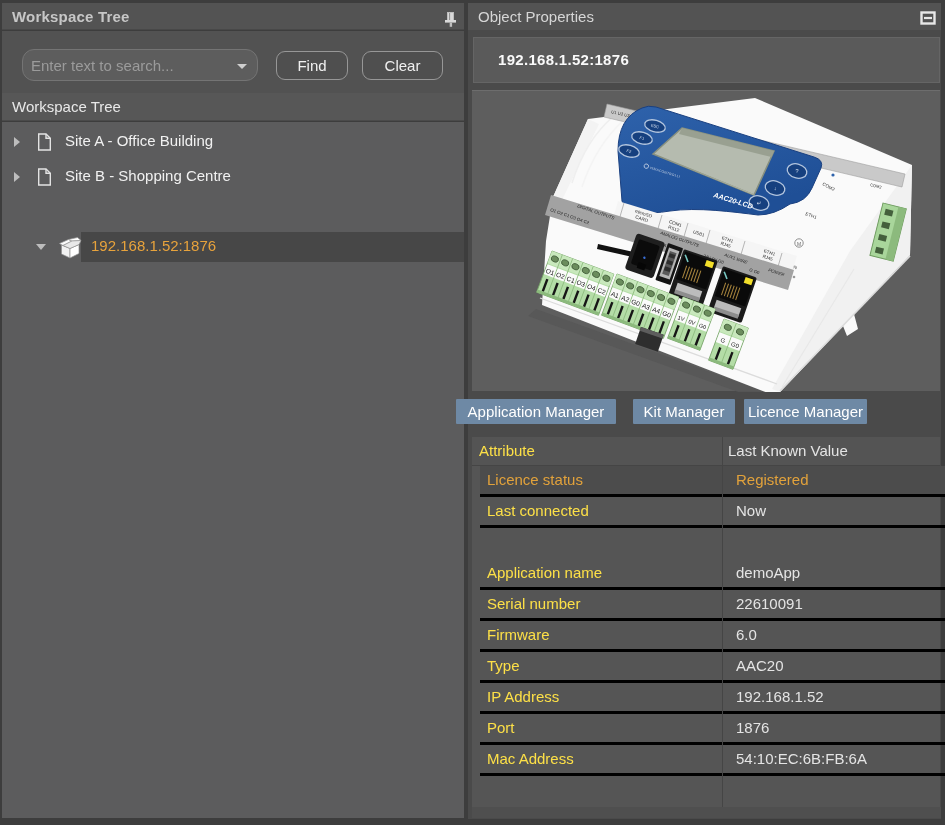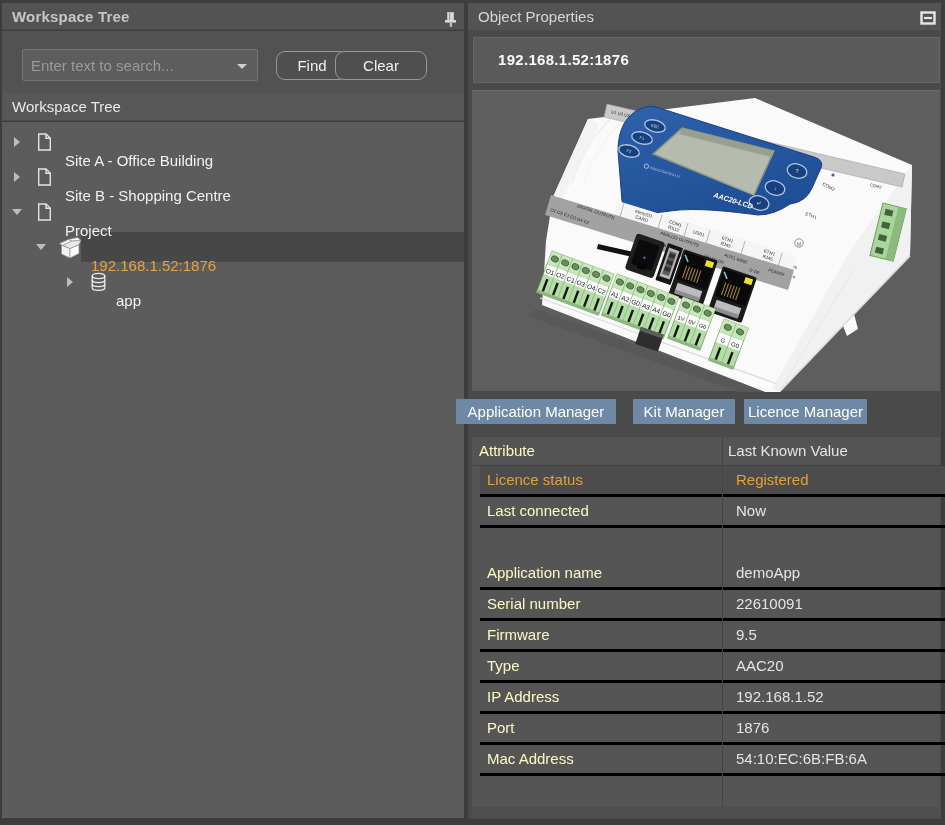--- a/index.html
+++ b/index.html
@@ -7,35 +7,35 @@
     font-family:"Liberation Sans", sans-serif; }
   .abs { position:absolute; }
   body { position:relative; }
 
   
   #lp-title { left:2px; top:3px; width:462px; height:27px; background:#535353;
     border-bottom:1px solid #484848; }
   #lp-title b { position:absolute; left:10px; top:5px; font-size:15px; color:#c7c7c7; letter-spacing:0.2px; }
   #lp-toolbar { left:2px; top:31px; width:462px; height:62px; background:#525252; }
   #combo { left:20px; top:18px; width:236px; height:32px; background:#5d5d5d;
-    border:1px solid #747474; border-radius:2px; }
+    border:1px solid #747474; border-radius:12px; }
   #combo span { position:absolute; left:8px; top:7px; font-size:15px; color:#9b9b9b; }
   #combo .arr { position:absolute; right:10px; top:14px; width:0; height:0;
     border-left:5px solid transparent; border-right:5px solid transparent; border-top:5px solid #cfcfcf; }
   .btn { position:absolute; top:20px; height:29px; background:#4f4f4f; border:1px solid #979797;
     border-radius:9px; color:#f0f0f0; font-size:15px; text-align:center; line-height:27px; }
   #btn-find { left:274px; width:72px; }
-  #btn-clear { left:333px; width:92px; }
+  #btn-clear { left:360px; width:81px; }
   #lp-treehead { left:2px; top:93px; width:462px; height:28px; background:#575757;
     border-bottom:1px solid #4a4a4a; }
   #lp-treehead span { position:absolute; left:10px; top:5px; font-size:15px; color:#e8e8e8; }
   #lp-tree { left:2px; top:122px; width:462px; height:696px; background:#5c5c5d; }
 
   .trow { position:absolute; left:0; width:462px; height:30px; }
-  .trow .txt { position:absolute; top:5px; font-size:15px; color:#f1f1f1;margin-top:20px; }
+  .trow .txt { position:absolute; top:5px; font-size:15px; color:#f1f1f1; }
   .sel { position:absolute; left:79px; top:110px; width:383px; height:30px; background:#474747; }
   .caret-r { position:absolute; width:0; height:0;
     border-top:5px solid transparent; border-bottom:5px solid transparent; border-left:6px solid #bdbdbd; }
   .caret-d { position:absolute; width:0; height:0;
     border-left:5px solid transparent; border-right:5px solid transparent; border-top:6px solid #bdbdbd; }
 
   
   #rp-bg { left:468px; top:3px; width:473px; height:816px; background:#4a4a4a; }
   #rp-title { left:468px; top:3px; width:473px; height:27px; background:#535353; }
   #rp-title span { position:absolute; left:10px; top:5px; font-size:15px; color:#d6d6d6; }
@@ -46,21 +46,21 @@
   .bbtn { position:absolute; top:399px; height:25px; background:#6e89a5; color:#ffffff;
     font-size:15px; text-align:center; line-height:25px; border-radius:1px; }
   #bb1 { left:456px; width:160px; }
   #bb2 { left:633px; width:102px; }
   #bb3 { left:744px; width:123px; }
 
   #tbl { left:472px; top:437px; width:468px; height:370px; background:#555555; }
   .trh { position:absolute; left:0; width:468px; height:29px; background:#545454; border-bottom:1px solid #454545; }
   .tr { position:absolute; left:8px; width:468px; height:31px; border-bottom:3px solid #000000; }
   .tr.orange { background:#4c4c4c; }
-  .tr .c1, .trh .c1 { position:absolute; left:7px; top:5px; font-size:15px; color:#fef9c3; }
+  .tr .c1, .trh .c1 { position:absolute; left:7px; top:5px; font-size:15px; color:#fde047; }
   .tr .c2, .trh .c2 { position:absolute; left:256px; top:5px; font-size:15px; color:#e4e4e4; }
   .tr.orange .c1, .tr.orange .c2 { color:#e2a23b; }
   #coldiv { left:722px; top:437px; width:1px; height:370px; background:#454545; }
   #belowtbl { left:472px; top:807px; width:469px; height:11px; background:#4f4f4f; }
 </style>
 </head>
 <body>
 
   <div class="abs" id="lp-title">
     <b>Workspace Tree</b>
@@ -92,54 +92,32 @@
       </svg>
       <span class="txt" style="left:63px">Site A - Office Building</span>
     </div>
     <div class="trow" style="top:40px">
       <div class="caret-r" style="left:12px;top:10px"></div>
       <svg class="abs" style="left:35px;top:6px" width="15" height="18" viewBox="0 0 15 18">
         <path d="M1.7 1 H9 L13.3 5.3 V17 H1.7 Z" fill="none" stroke="#e3e3e3" stroke-width="1.4"></path>
         <path d="M9 1 V5.3 H13.3" fill="none" stroke="#e3e3e3" stroke-width="1.4"></path>
       </svg>
       <span class="txt" style="left:63px">Site B - Shopping Centre</span>
-    </div>
-    <div class="trow" style="top:75px">
-      <div class="caret-d" style="left:10px;top:12px"></div>
-      <svg class="abs" style="left:35px;top:6px" width="15" height="18" viewBox="0 0 15 18">
-        <path d="M1.7 1 H9 L13.3 5.3 V17 H1.7 Z" fill="none" stroke="#e3e3e3" stroke-width="1.4"></path>
-        <path d="M9 1 V5.3 H13.3" fill="none" stroke="#e3e3e3" stroke-width="1.4"></path>
-      </svg>
-      <span class="txt" style="left:63px">Project</span>
     </div>
     <div class="trow" style="top:110px">
       <div class="caret-d" style="left:34px;top:12px"></div>
       <svg class="abs" style="left:56px;top:3px" width="25" height="24" viewBox="0 0 25 24">
         <polygon points="3.5,10 12,13.5 12,23 3.5,19" fill="#f2f2f2" stroke="#8f8f8f" stroke-width="0.7"></polygon>
         <polygon points="12,13.5 21,9.5 21,18.5 12,23" fill="#ffffff" stroke="#8f8f8f" stroke-width="0.7"></polygon>
         <polygon points="3.5,10 12,13.5 21,9.5 12,6.5" fill="#60605f"></polygon>
         <polygon points="1.5,8.5 10.5,4.5 14,6 5,10.5" fill="#fbfbfb" stroke="#9a9a9a" stroke-width="0.7"></polygon>
         <polygon points="10.5,4.5 19.5,2.5 23,5.5 14,6" fill="#ffffff" stroke="#9a9a9a" stroke-width="0.7"></polygon>
         <polygon points="14,6 23,5.5 21,9.5 12,13.5 5,10.5" fill="#e9e9e9" stroke="#9a9a9a" stroke-width="0.7"></polygon>
       </svg>
       <span class="txt" style="left:89px;color:#e8a33c">192.168.1.52:1876</span>
-    </div>
-    <div class="trow" style="top:145px">
-      <div class="caret-r" style="left:65px;top:10px"></div>
-      <svg class="abs" style="left:88px;top:5px" width="17" height="20" viewBox="0 0 17 20">
-        <g fill="none" stroke="#ececec" stroke-width="1.3">
-          <ellipse cx="8.5" cy="4" rx="6.3" ry="2.6"></ellipse>
-          <path d="M2.2 4 V15.8"></path>
-          <path d="M14.8 4 V15.8"></path>
-          <path d="M2.2 8 a6.3 2.6 0 0 0 12.6 0"></path>
-          <path d="M2.2 12 a6.3 2.6 0 0 0 12.6 0"></path>
-          <path d="M2.2 15.8 a6.3 2.6 0 0 0 12.6 0"></path>
-        </g>
-      </svg>
-      <span class="txt" style="left:114px">app</span>
     </div>
   </div>
 
   <div class="abs" id="rp-bg"></div>
   <div class="abs" id="rp-title">
     <span>Object Properties</span>
     <svg class="abs" style="left:452px;top:8px" width="16" height="14" viewBox="0 0 16 14">
       <rect x="1.5" y="1.5" width="13" height="11" fill="none" stroke="#e8e8e8" stroke-width="2.4"></rect>
       <line x1="4" y1="7" x2="12" y2="7" stroke="#e8e8e8" stroke-width="2.2"></line>
     </svg>
@@ -496,21 +474,21 @@
     <div class="tr" style="top:122px">
       <span class="c1">Application name</span>
       <span class="c2">demoApp</span>
     </div>
     <div class="tr" style="top:153px">
       <span class="c1">Serial number</span>
       <span class="c2">22610091</span>
     </div>
     <div class="tr" style="top:184px">
       <span class="c1">Firmware</span>
-      <span class="c2">9.5</span>
+      <span class="c2">6.0</span>
     </div>
     <div class="tr" style="top:215px">
       <span class="c1">Type</span>
       <span class="c2">AAC20</span>
     </div>
     <div class="tr" style="top:246px">
       <span class="c1">IP Address</span>
       <span class="c2">192.168.1.52</span>
     </div>
     <div class="tr" style="top:277px">

